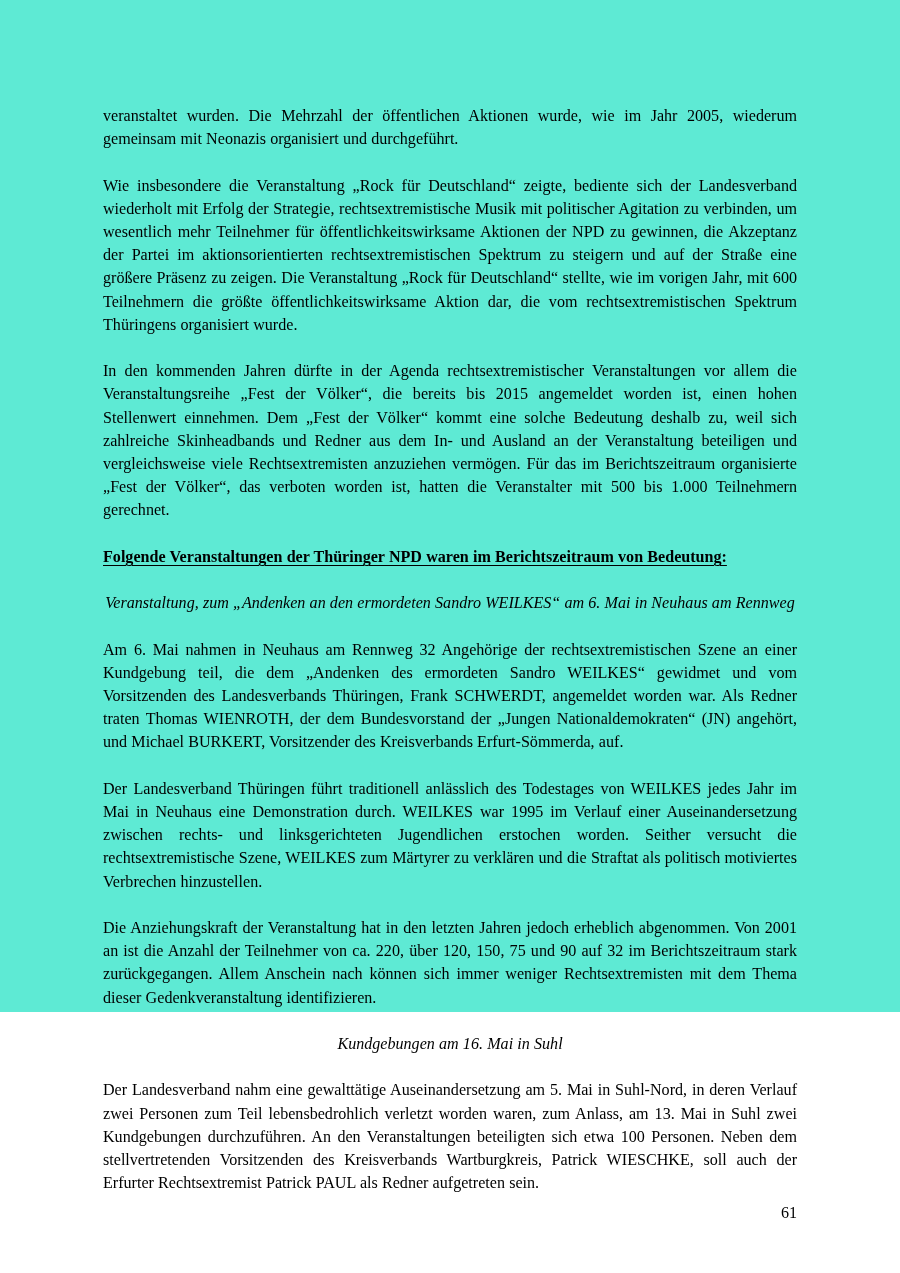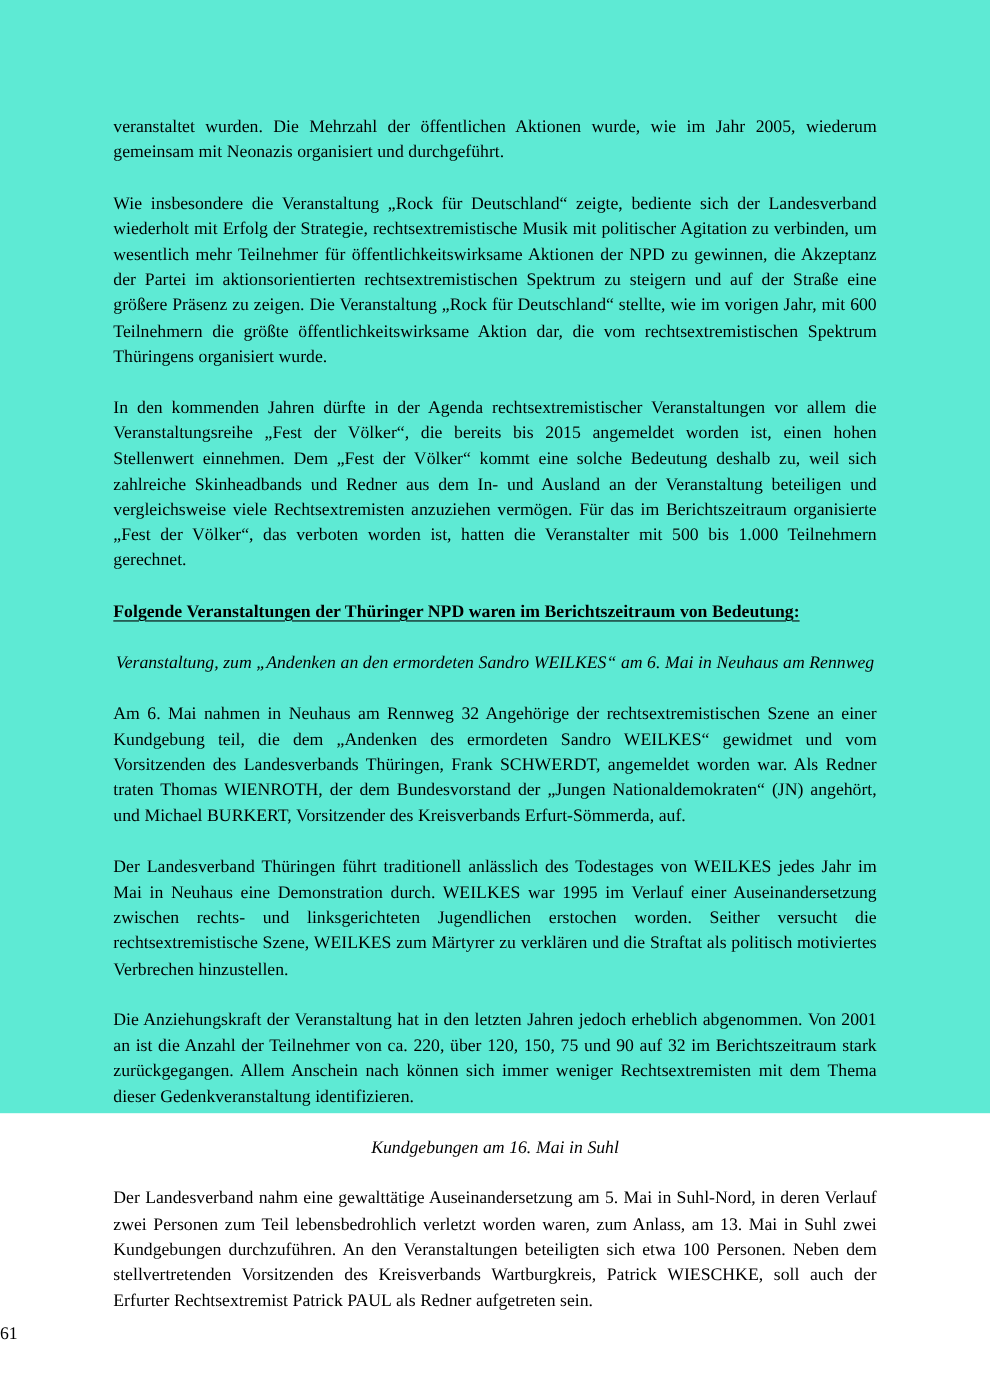--- a/index.html
+++ b/index.html
@@ -76,21 +76,21 @@
   
   p.body-par {
     text-align-last: left;
   }
 
   .page-number {
     position: absolute;
     left: 0;
     top: 1203px;
     width: 797px;
-    text-align: left;
+    text-align: right;
     font-size: 16.1px;
     line-height: 20px;
   }
 </style>
 </head>
 <body>
 
 <div class="page">
 
   <div class="text-column">

